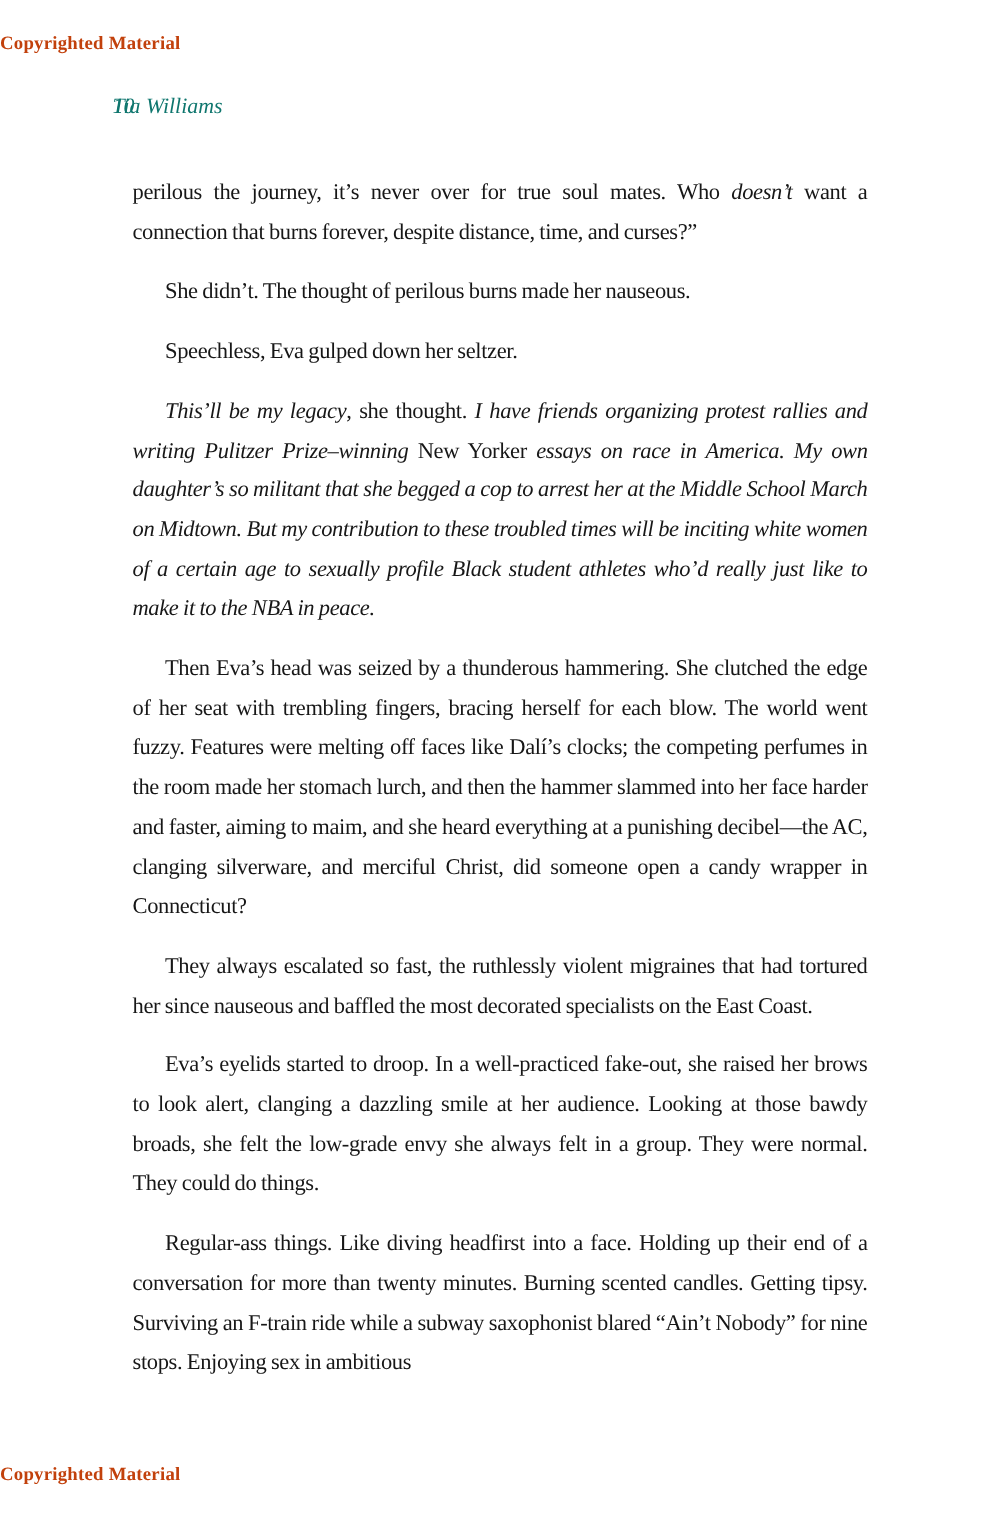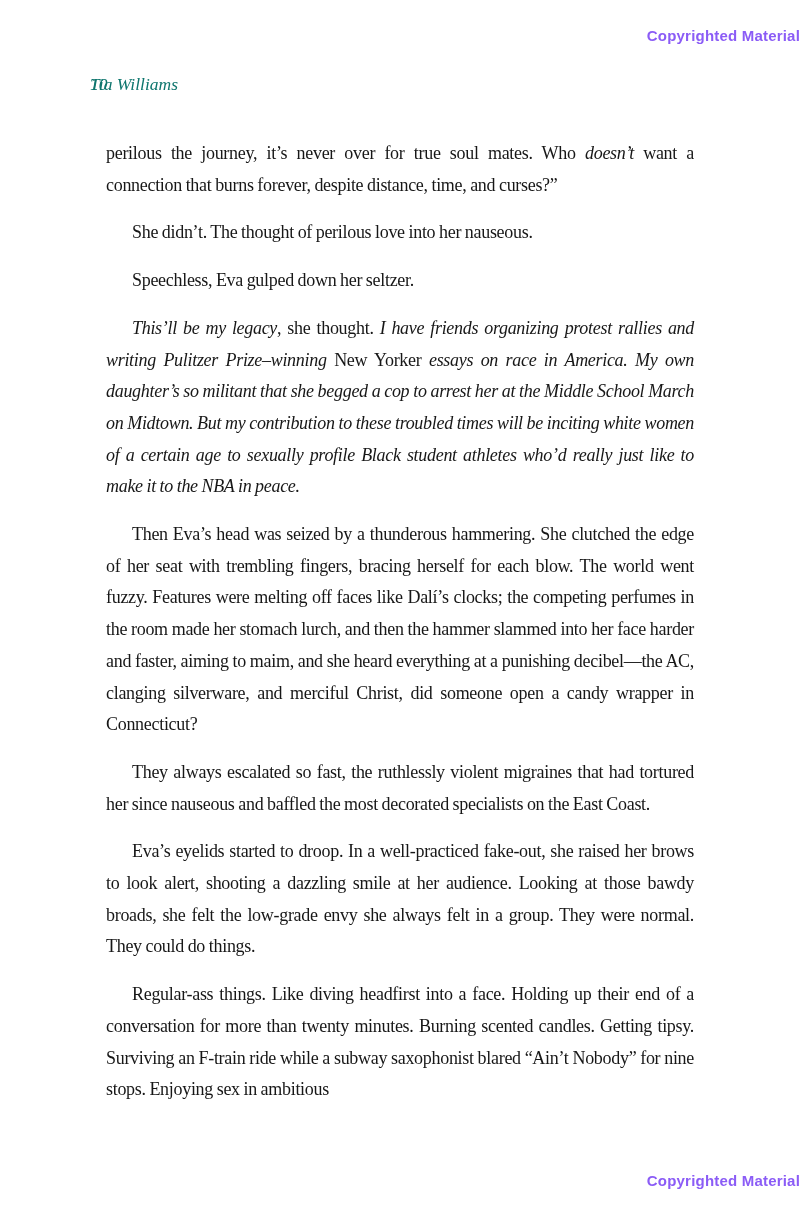--- a/index.html
+++ b/index.html
@@ -11,26 +11,26 @@
     position: relative;
     width: 800px;
     height: 1219px;
     background: #ffffff;
     overflow: hidden;
   }
   .copyright-notice {
     position: absolute;
     left: 0;
     width: 100%;
-    text-align: right;
-    font-family: Liberation Sans, sans-serif;
+    text-align: left;
+    font-family: Liberation Serif, serif;
     font-weight: bold;
     font-size: 15px;
     letter-spacing: 0.2px;
-    color: #8b5cf6;
+    color: #c2410c;
   }
   .copyright-top { top: 27px; }
   .copyright-bottom { top: 1172px; }
 
   .running-header {
     position: absolute;
     top: 74px;
     left: 90px;
     width: 620px;
     font-family: "Liberation Serif", "DejaVu Serif", serif;
@@ -79,24 +79,24 @@
 
   <div class="copyright-notice copyright-top">Copyrighted Material</div>
 
   <div class="running-header">
     <span class="page-number">10</span>
     <span class="running-author">Tia Williams</span>
   </div>
 
   <div class="body-text">
       <p class="no-indent"><span>perilous the journey, it’s never over for true soul mates. Who </span><em>doesn’t</em><span> want a connection that burns forever, despite distance, time, and curses?”</span></p>
-      <p><span>She didn’t. The thought of perilous love into her nauseous.</span></p>
+      <p><span>She didn’t. The thought of perilous burns made her nauseous.</span></p>
       <p><span>Speechless, Eva gulped down her seltzer.</span></p>
       <p><em>This’ll be my legacy</em><span>, she thought. </span><em>I have friends organizing protest rallies and writing Pulitzer Prize–winning </em><span>New Yorker</span><em> essays on race in America. My own daughter’s so militant that she begged a cop to arrest her at the Middle School March on Midtown. But my contribution to these troubled times will be inciting white women of a certain age to sexually profile Black student athletes who’d really just like to make it to the NBA in peace.</em></p>
       <p><span>Then Eva’s head was seized by a thunderous hammering. She clutched the edge of her seat with trembling fingers, bracing herself for each blow. The world went fuzzy. Features were melting off faces like Dalí’s clocks; the competing perfumes in the room made her stomach lurch, and then the hammer slammed into her face harder and faster, aiming to maim, and she heard everything at a punishing decibel—the AC, clanging silverware, and merciful Christ, did someone open a candy wrapper in Connecticut?</span></p>
       <p><span>They always escalated so fast, the ruthlessly violent migraines that had tortured her since nauseous and baffled the most decorated specialists on the East Coast.</span></p>
-      <p><span>Eva’s eyelids started to droop. In a well-practiced fake-out, she raised her brows to look alert, shooting a dazzling smile at her audience. Looking at those bawdy broads, she felt the low-grade envy she always felt in a group. They were normal. They could do things.</span></p>
+      <p><span>Eva’s eyelids started to droop. In a well-practiced fake-out, she raised her brows to look alert, clanging a dazzling smile at her audience. Looking at those bawdy broads, she felt the low-grade envy she always felt in a group. They were normal. They could do things.</span></p>
       <p><span>Regular-ass things. Like diving headfirst into a face. Holding up their end of a conversation for more than twenty minutes. Burning scented candles. Getting tipsy. Surviving an F-train ride while a subway saxophonist blared “Ain’t Nobody” for nine stops. Enjoying sex in ambitious</span></p>
     </div>
 
   <div class="copyright-notice copyright-bottom">Copyrighted Material</div>
 
 </div>
 
 </body></html>

